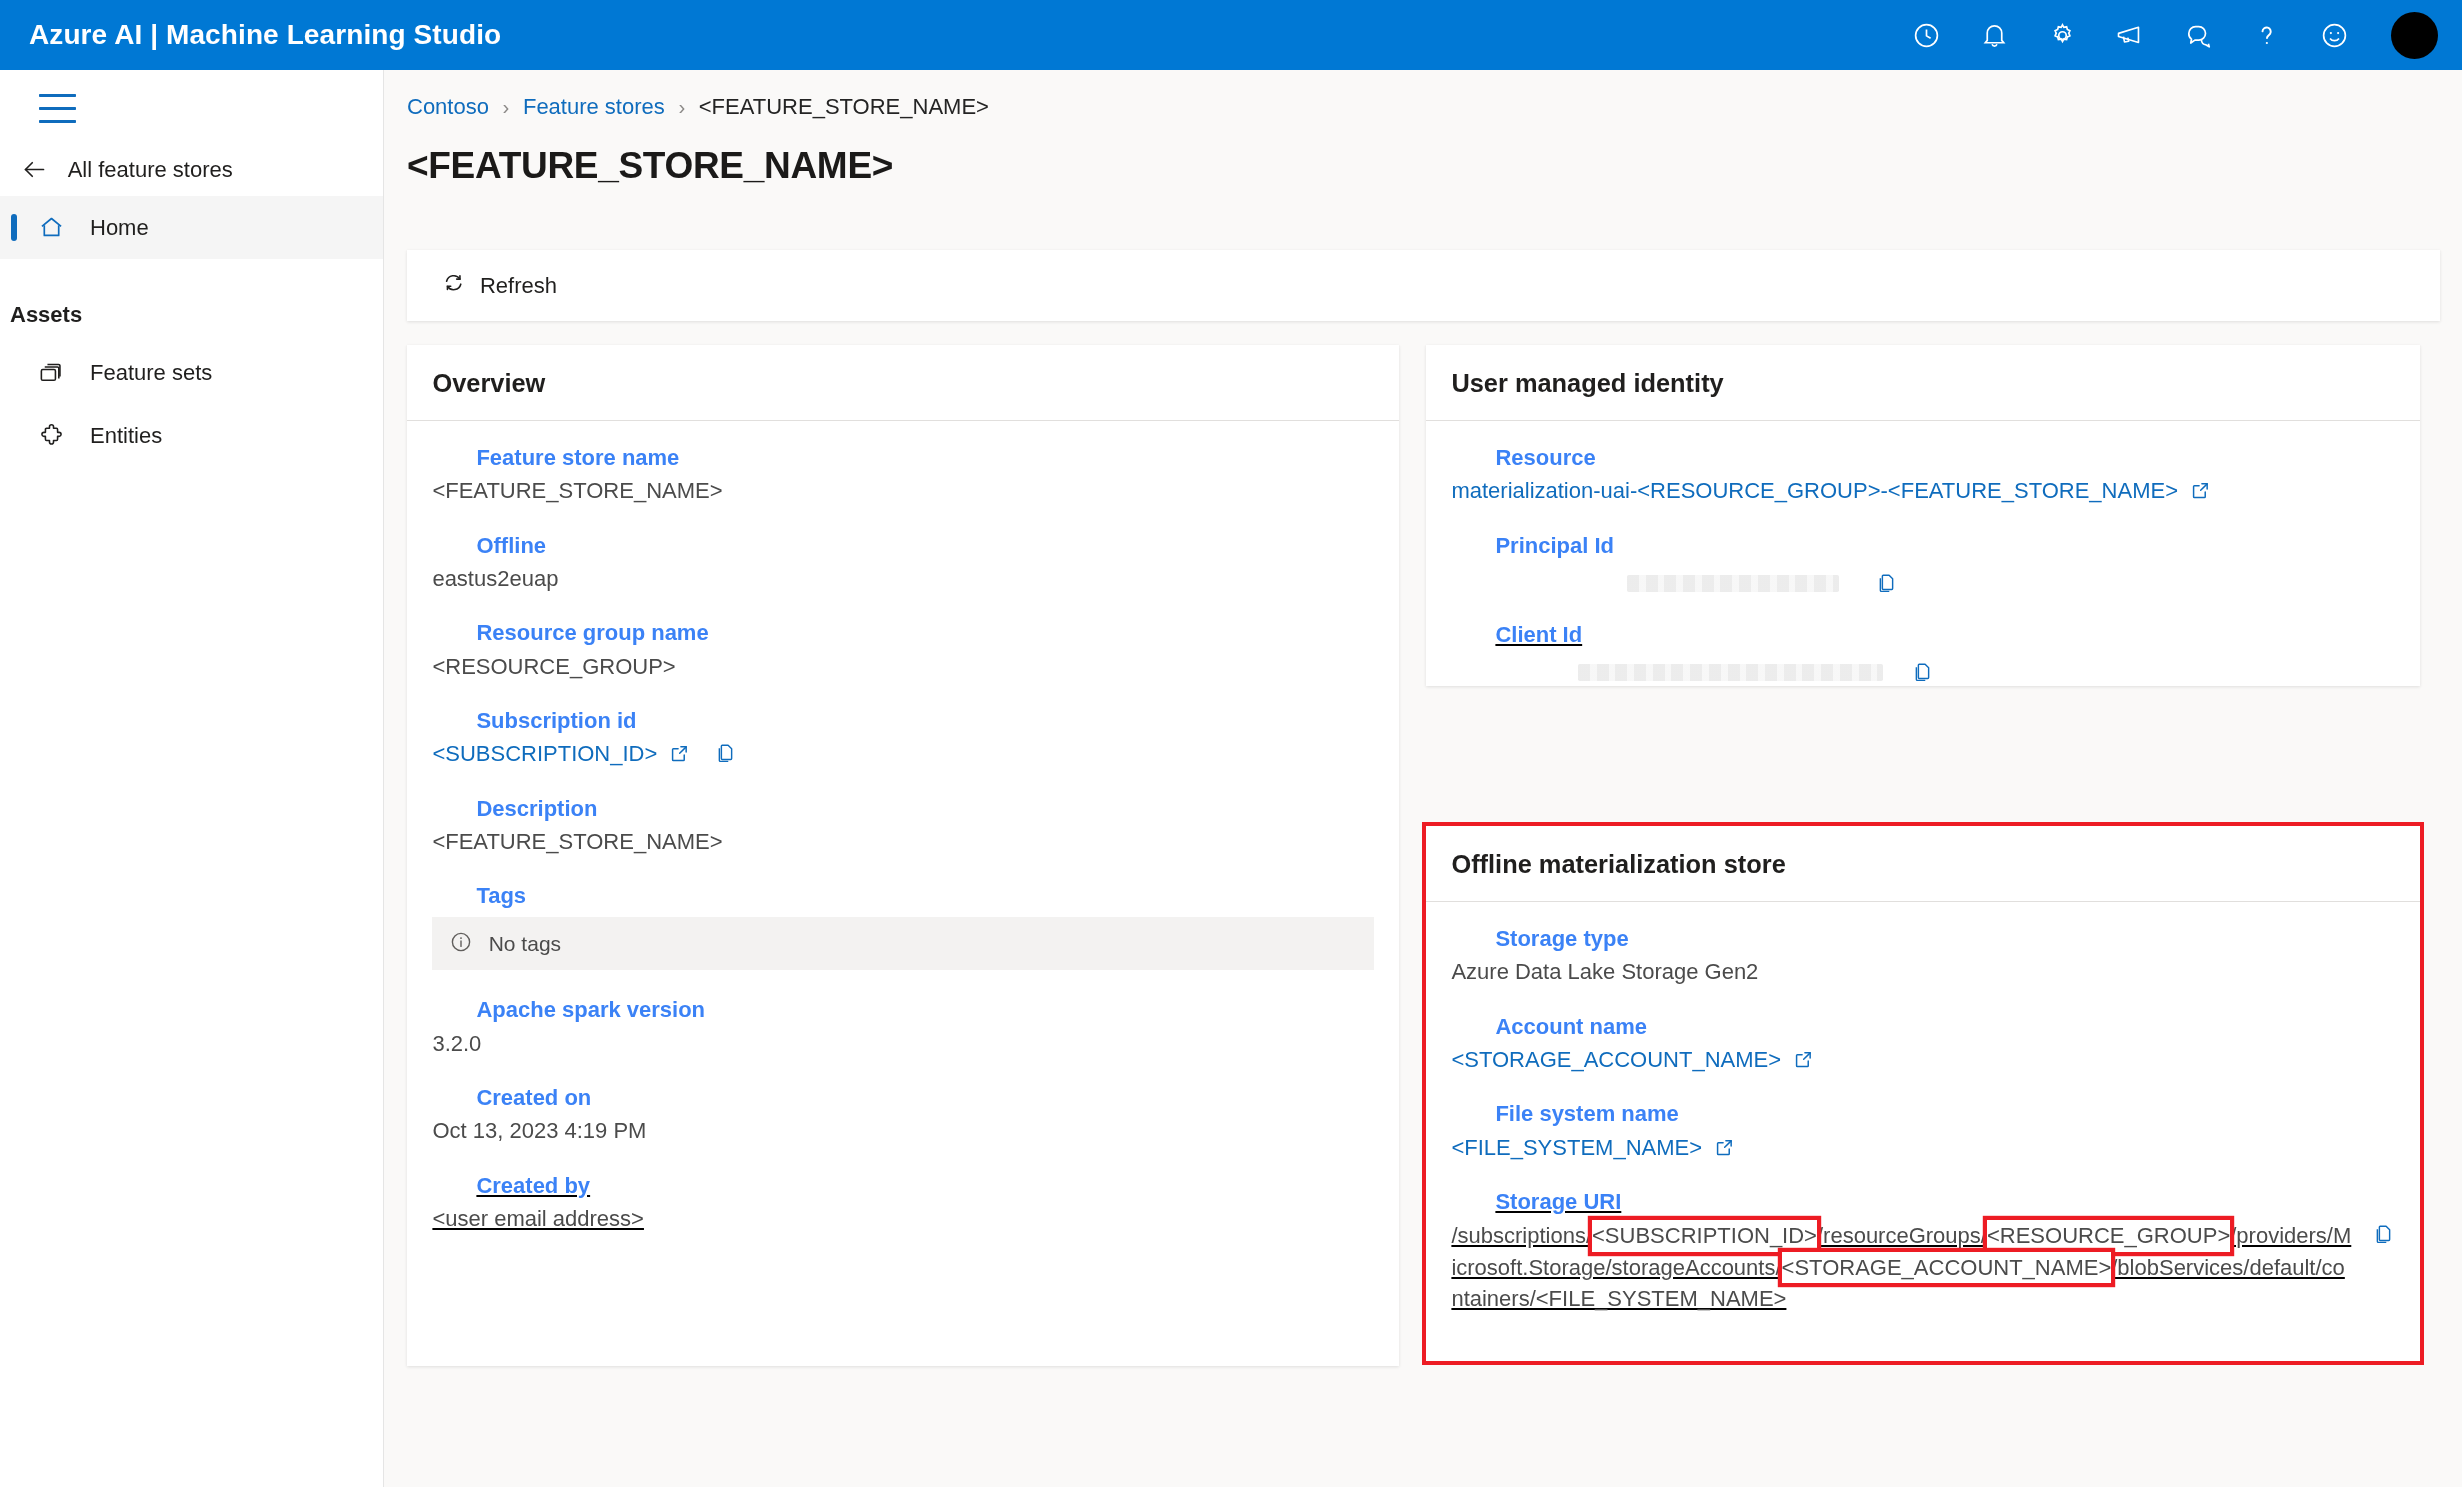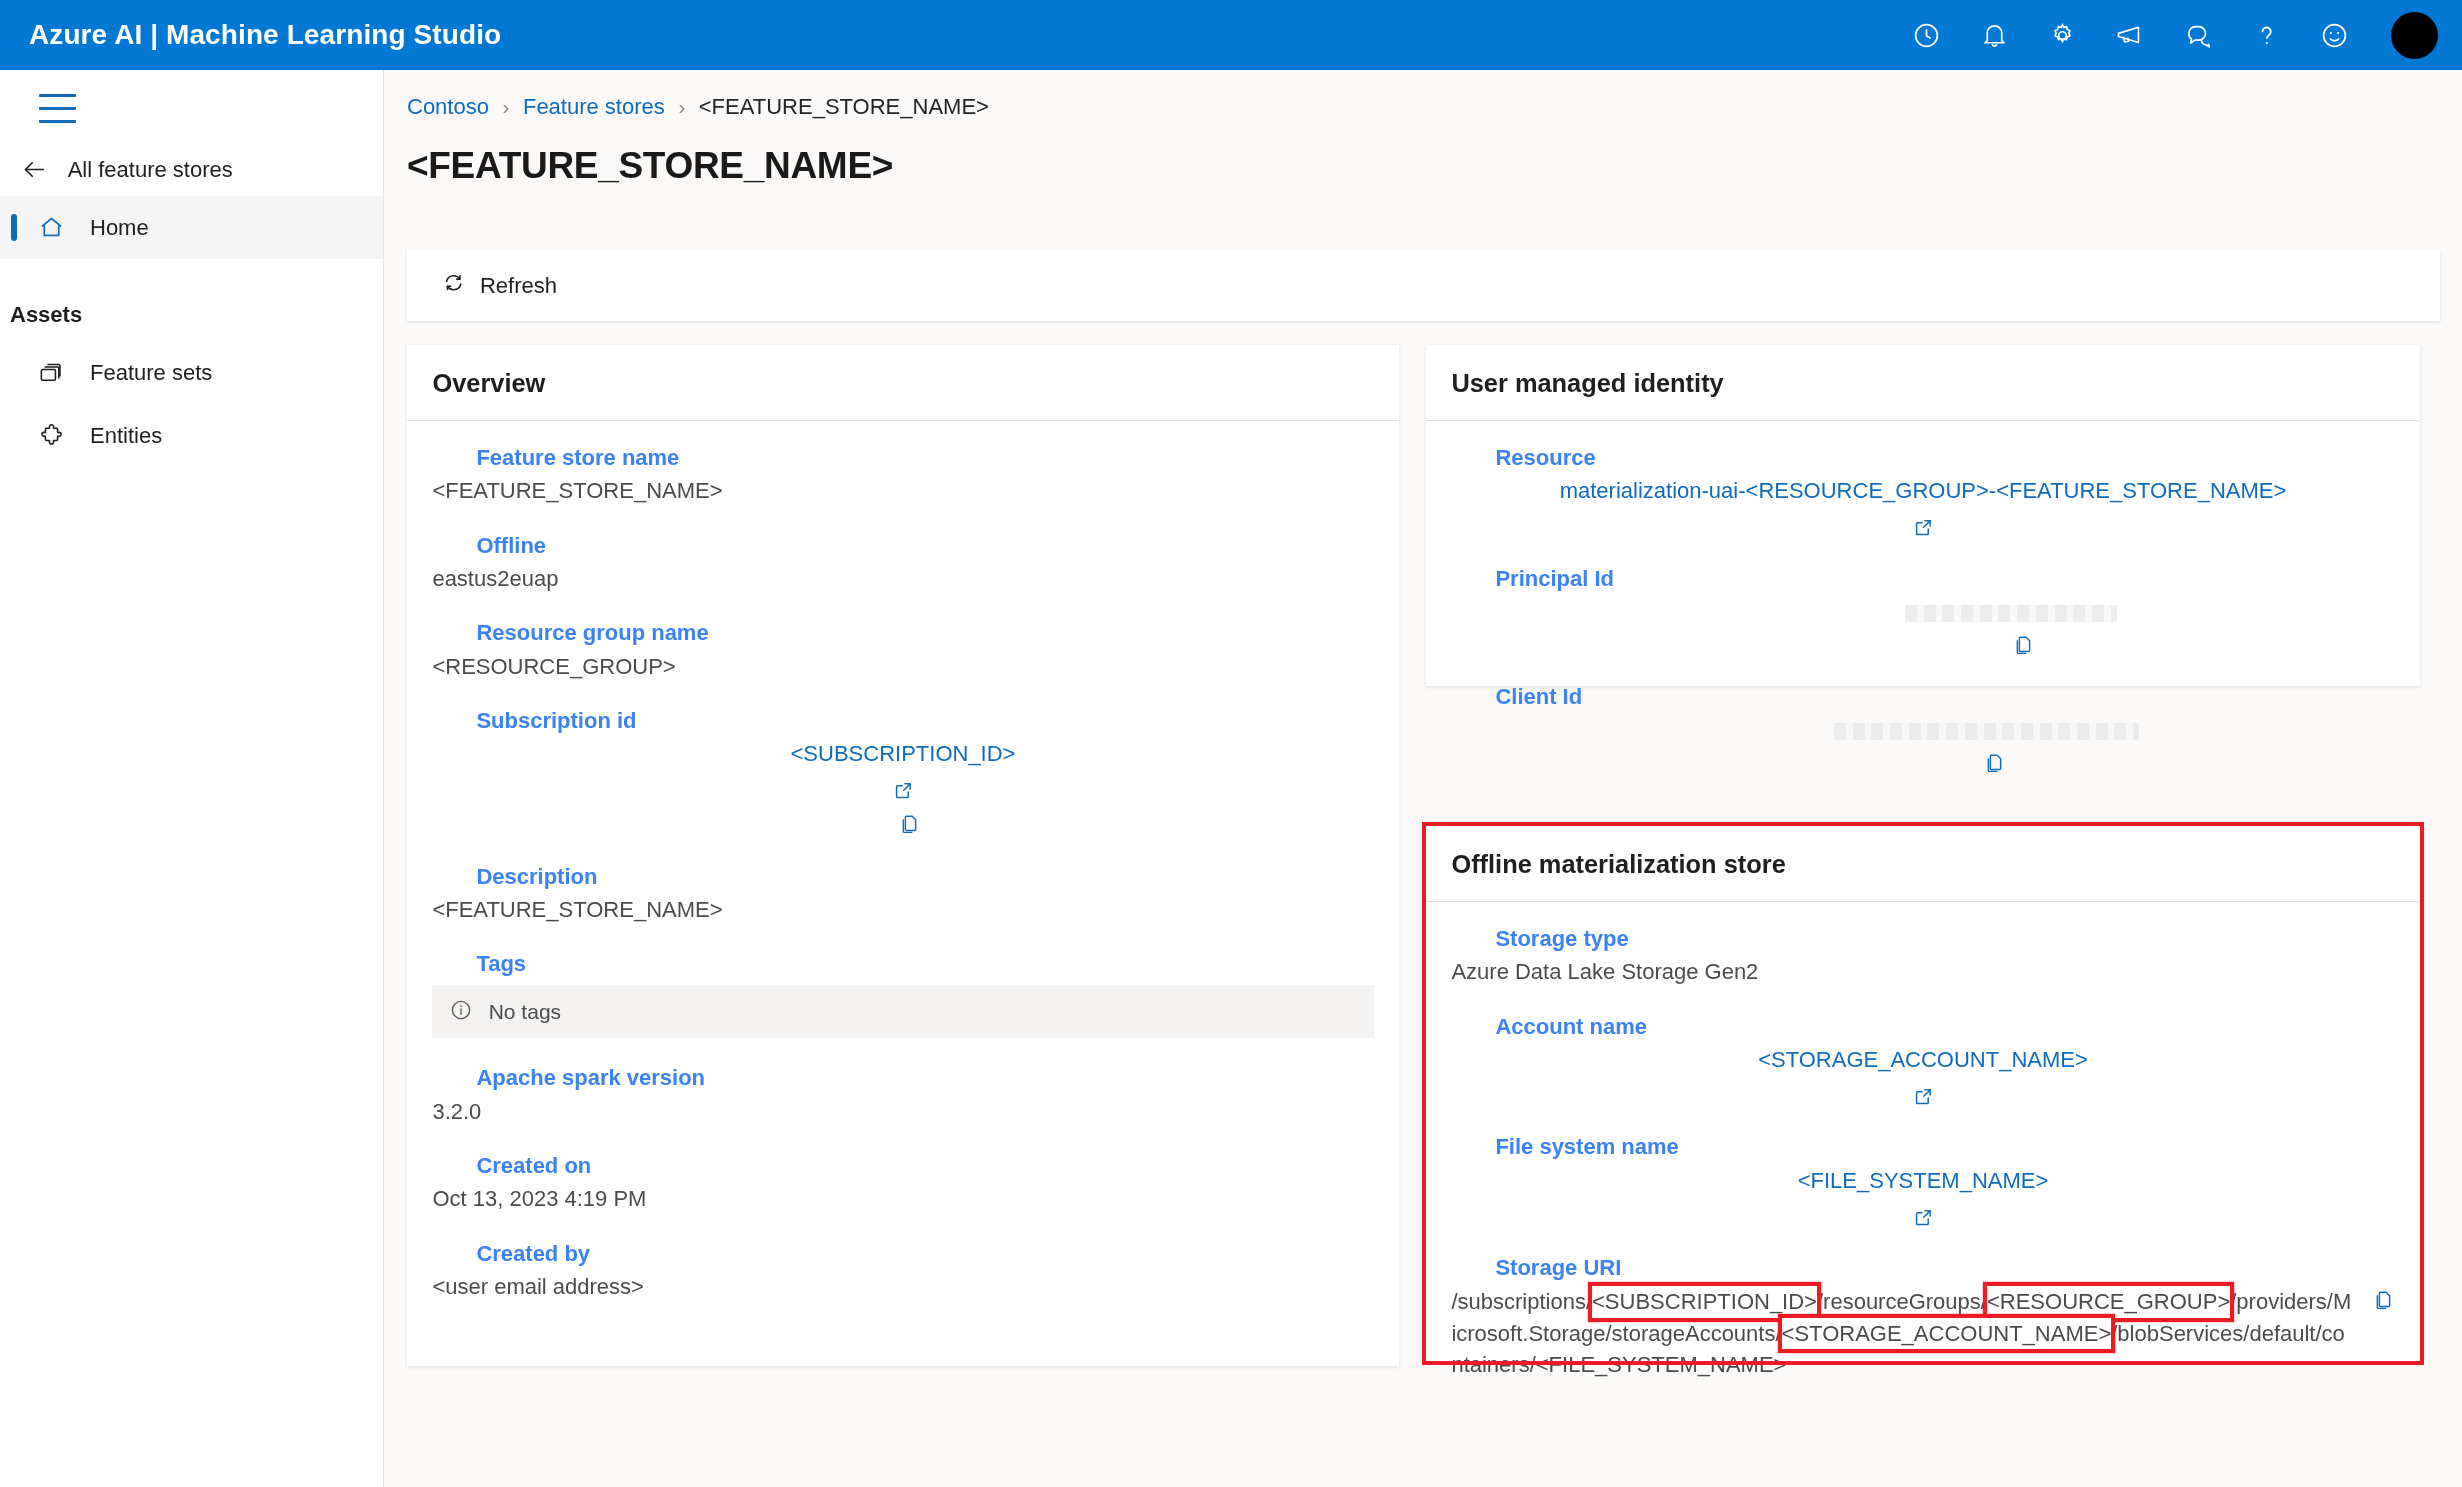--- a/index.html
+++ b/index.html
@@ -122,24 +122,24 @@
   .tbtn {
     display: flex; align-items: center; gap: 13.6px;
     height: 51px; padding: 0 12px;
     font-size: 22px; color: #201f1e; cursor: pointer;
     background: transparent; border: none;
     font-family: "Liberation Sans", sans-serif;
   }
 
   
   .fld { margin-bottom: 25.4px; }
-  .fld:last-child { margin-bottom: 0; }
+  .fld:last-child { margin-bottom: 0; text-decoration: underline; }
   .fld-lbl { font-size: 22px; font-weight: 700; color: #3b82f6; line-height: 1.32; margin-left: 44px; }
   .fld-val { font-size: 22px; color: #4b4b4b; line-height: 1.32; margin-top: 4.2px; }
-  .valrow { display: flex; align-items: center; gap: 12px; margin-top: 4.2px; flex-direction: column; }
+  .valrow { display: flex; align-items: center; gap: 12px; margin-top: 4.2px; }
   .valrow .txt { font-size: 22px; line-height: 1.32; }
   .lnk { color: #0f6cbd; cursor: pointer; }
   .copybtn { cursor: pointer; display: flex; align-items: center; }
   .ext { display: inline-flex; align-items: center; cursor: pointer; }
 
   .tagbar {
     background: #f3f2f1; height: 53px; margin-top: 6.8px;
     display: flex; align-items: center; gap: 15.3px; padding-left: 17px;
   }
   .tagbar .txt { font-size: 21px; color: #4b4b4b; }

